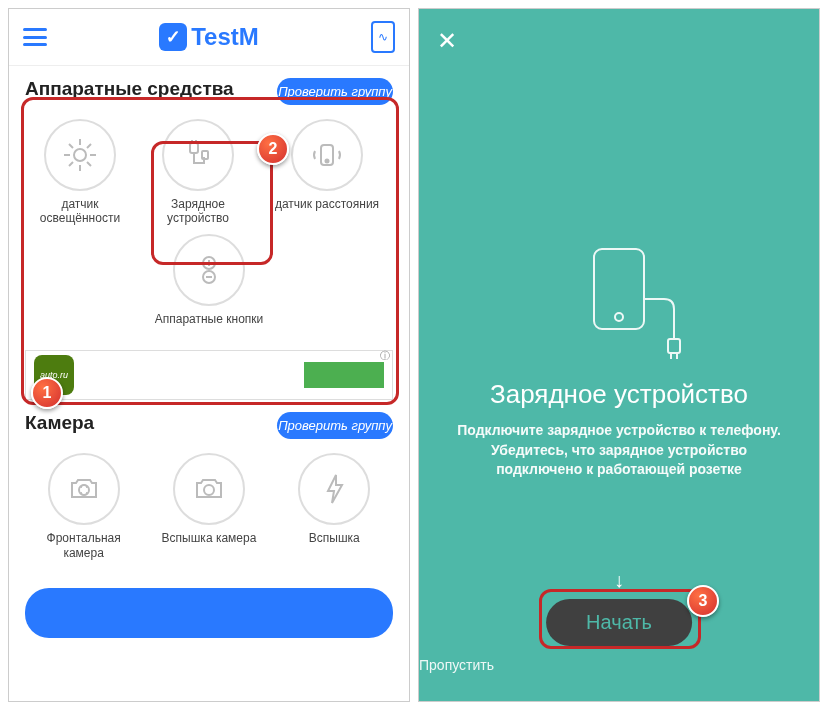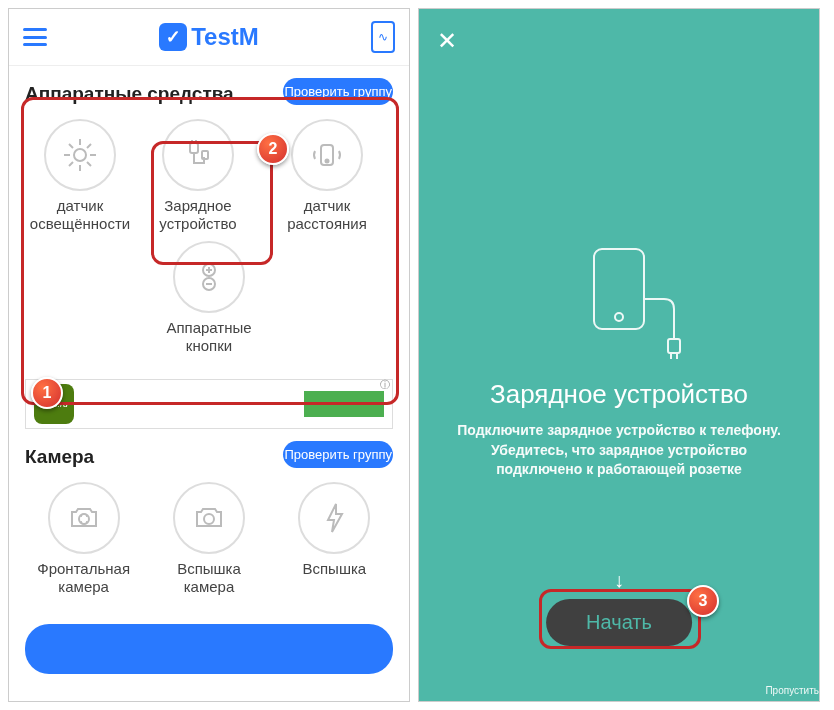--- a/index.html
+++ b/index.html
@@ -13,30 +13,30 @@
 .header { display: flex; align-items: center; justify-content: space-between; padding: 12px 14px; border-bottom: 1px solid #eee; }
 .hamburger { width: 24px; height: 18px; display: flex; flex-direction: column; justify-content: space-between; cursor: pointer; }
 .hamburger span { height: 3px; background: #2979ff; border-radius: 2px; }
 .logo { display: flex; align-items: center; gap: 4px; color: #2979ff; font-weight: 700; font-size: 24px; }
 .logo-icon { width: 28px; height: 28px; background: #2979ff; border-radius: 6px; display: flex; align-items: center; justify-content: center; position: relative; }
 .logo-check { color: #fff; font-size: 18px; font-weight: bold; }
 .status-icon { width: 24px; height: 32px; border: 2px solid #2979ff; border-radius: 4px; display: flex; align-items: center; justify-content: center; color: #2979ff; font-size: 12px; }
 
 
 .section { padding: 12px 16px; }
-.section-header { display: flex; justify-content: space-between; align-items: flex-end; margin-bottom: 14px; }
+.section-header { display: flex; justify-content: space-between; align-items: flex-start; margin-bottom: 14px; }
 .section-title { font-size: 19px; font-weight: 700; color: #222; }
-.check-btn { background: #2979ff; color: #fff; border: none; border-radius: 16px; padding: 6px 1px; font-size: 13px; cursor: pointer; }
+.check-btn { background: #2979ff; color: #fff; border: none; border-radius: 16px; padding: 6px 1px; font-size: 13px; cursor: pointer; font-style: italic; }
 
 
 .test-grid { display: flex; flex-wrap: wrap; justify-content: space-around; gap: 8px; }
 .test-item { width: 110px; display: flex; flex-direction: column; align-items: center; gap: 6px; cursor: pointer; }
 .test-circle { width: 72px; height: 72px; border: 2px solid #ddd; border-radius: 50%; display: flex; align-items: center; justify-content: center; }
 .test-icon { width: 36px; height: 36px; stroke: #bbb; fill: none; stroke-width: 2; }
-.test-label { font-size: 15px; color: #444; text-align: center; line-height: 1.2; }
+.test-label { font-size: 12px; color: #444; text-align: center; line-height: 1.2; }
 
 
 .ad-banner { margin: 12px 16px 0; border: 1px solid #ddd; height: 50px; display: flex; align-items: center; padding: 4px 8px; position: relative; }
 .ad-logo { width: 40px; height: 40px; background: #4d7c0f; border-radius: 8px; display: flex; align-items: center; justify-content: center; color: #fff; font-size: 9px; font-style: italic; }
 .ad-btn { margin-left: auto; width: 80px; height: 26px; background: #4caf50; }
 .ad-close { position: absolute; top: -2px; right: 2px; font-size: 10px; color: #888; }
 
 
 .big-btn { margin: 16px; background: #2979ff; color: #fff; border: none; border-radius: 24px; padding: 16px; font-size: 16px; width: calc(100% - 32px); cursor: pointer; }
 
@@ -45,21 +45,21 @@
 .callout { position: absolute; width: 32px; height: 32px; background: radial-gradient(circle at 35% 30%, #ff7043, #d32f2f); border: 2px solid #fff; border-radius: 50%; display: flex; align-items: center; justify-content: center; color: #fff; font-weight: 700; font-size: 16px; box-shadow: 0 2px 4px rgba(0,0,0,0.4); z-index: 10; }
 
 
 .close-x { position: absolute; top: 18px; left: 18px; color: #fff; font-size: 24px; cursor: pointer; font-weight: 300; }
 .charger-illust { position: absolute; top: 230px; left: 50%; transform: translateX(-50%); }
 .charger-illust svg { stroke: #fff; fill: none; stroke-width: 2; opacity: 0.9; }
 .right-title { position: absolute; top: 370px; width: 100%; text-align: center; color: #fff; font-size: 26px; font-weight: 400; }
 .right-desc { position: absolute; top: 412px; width: 100%; padding: 0 30px; text-align: center; color: #fff; font-size: 14px; line-height: 1.4; opacity: 0.95; font-weight: bold; }
 .arrow-down { position: absolute; top: 560px; left: 50%; transform: translateX(-50%); color: #fff; font-size: 20px; }
 .start-btn { position: absolute; top: 590px; left: 50%; transform: translateX(-50%); background: #404040; color: #4eb8a8; border: none; border-radius: 24px; padding: 12px 40px; font-size: 20px; cursor: pointer; }
-.skip-link { position: absolute; top: 676px; width: 100%; text-align: right; color: #fff; font-size: 10px; opacity: 0.9; cursor: pointer; }
+.skip-link { position: absolute; top: 648px; width: 100%; text-align: left; color: #fff; font-size: 14px; opacity: 0.9; cursor: pointer; }
 </style>
 </head>
 <body>
 
 <div class="container">
 
   <div class="screen screen-left">
     <div class="header">
       <div class="hamburger">
           <span></span>

